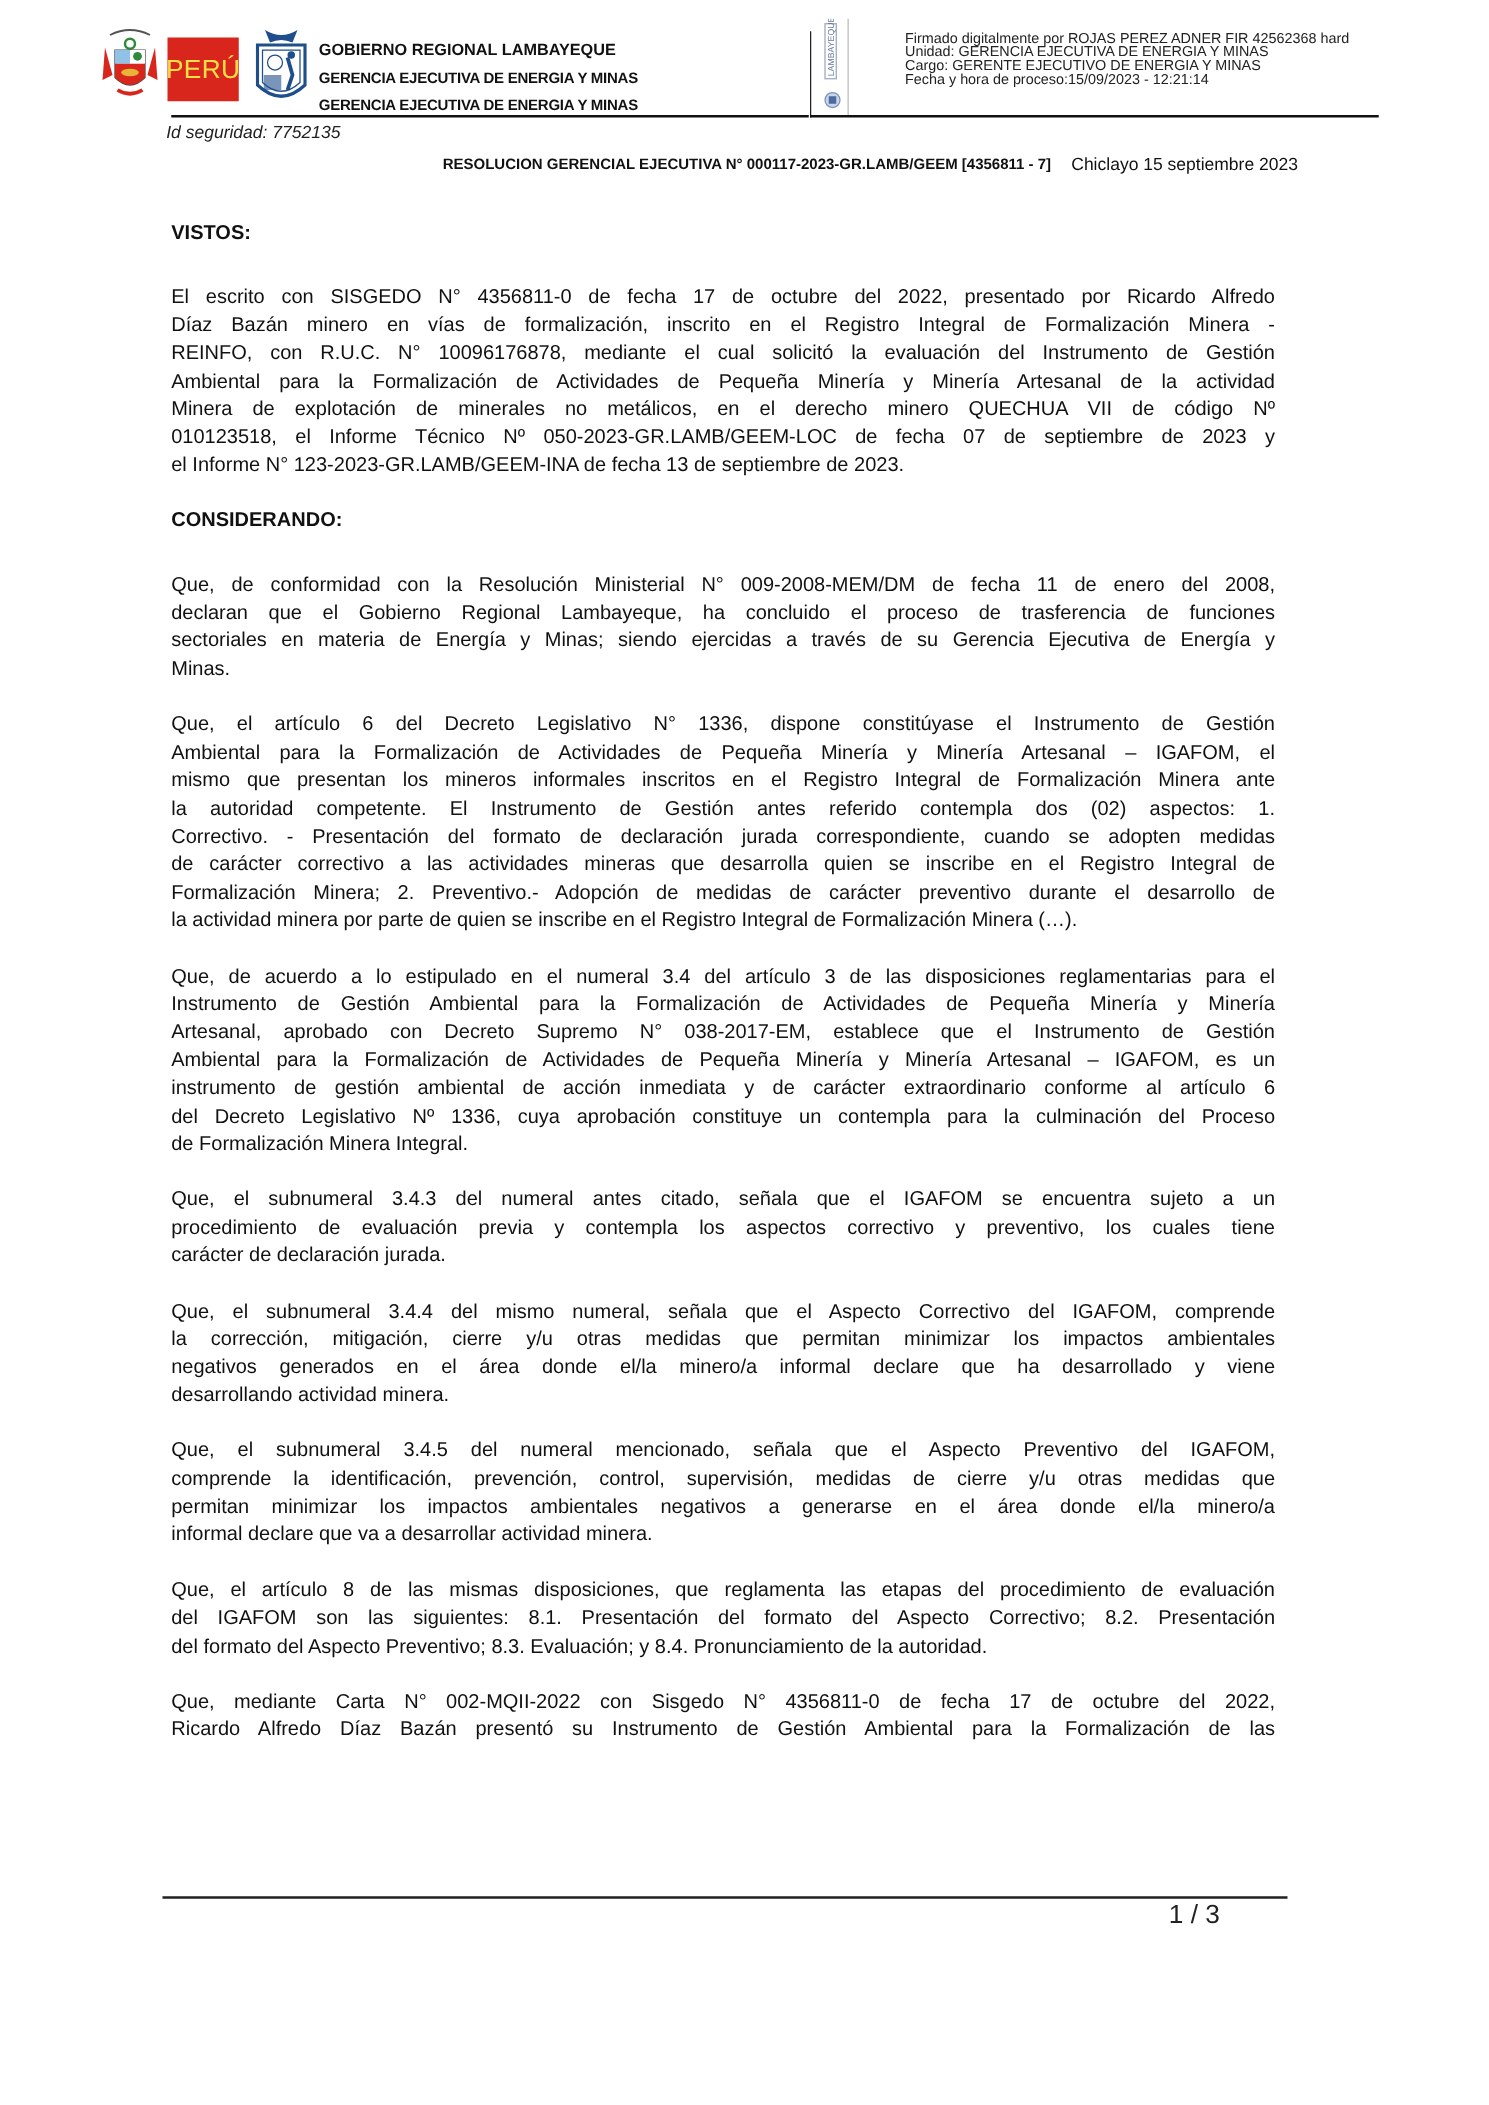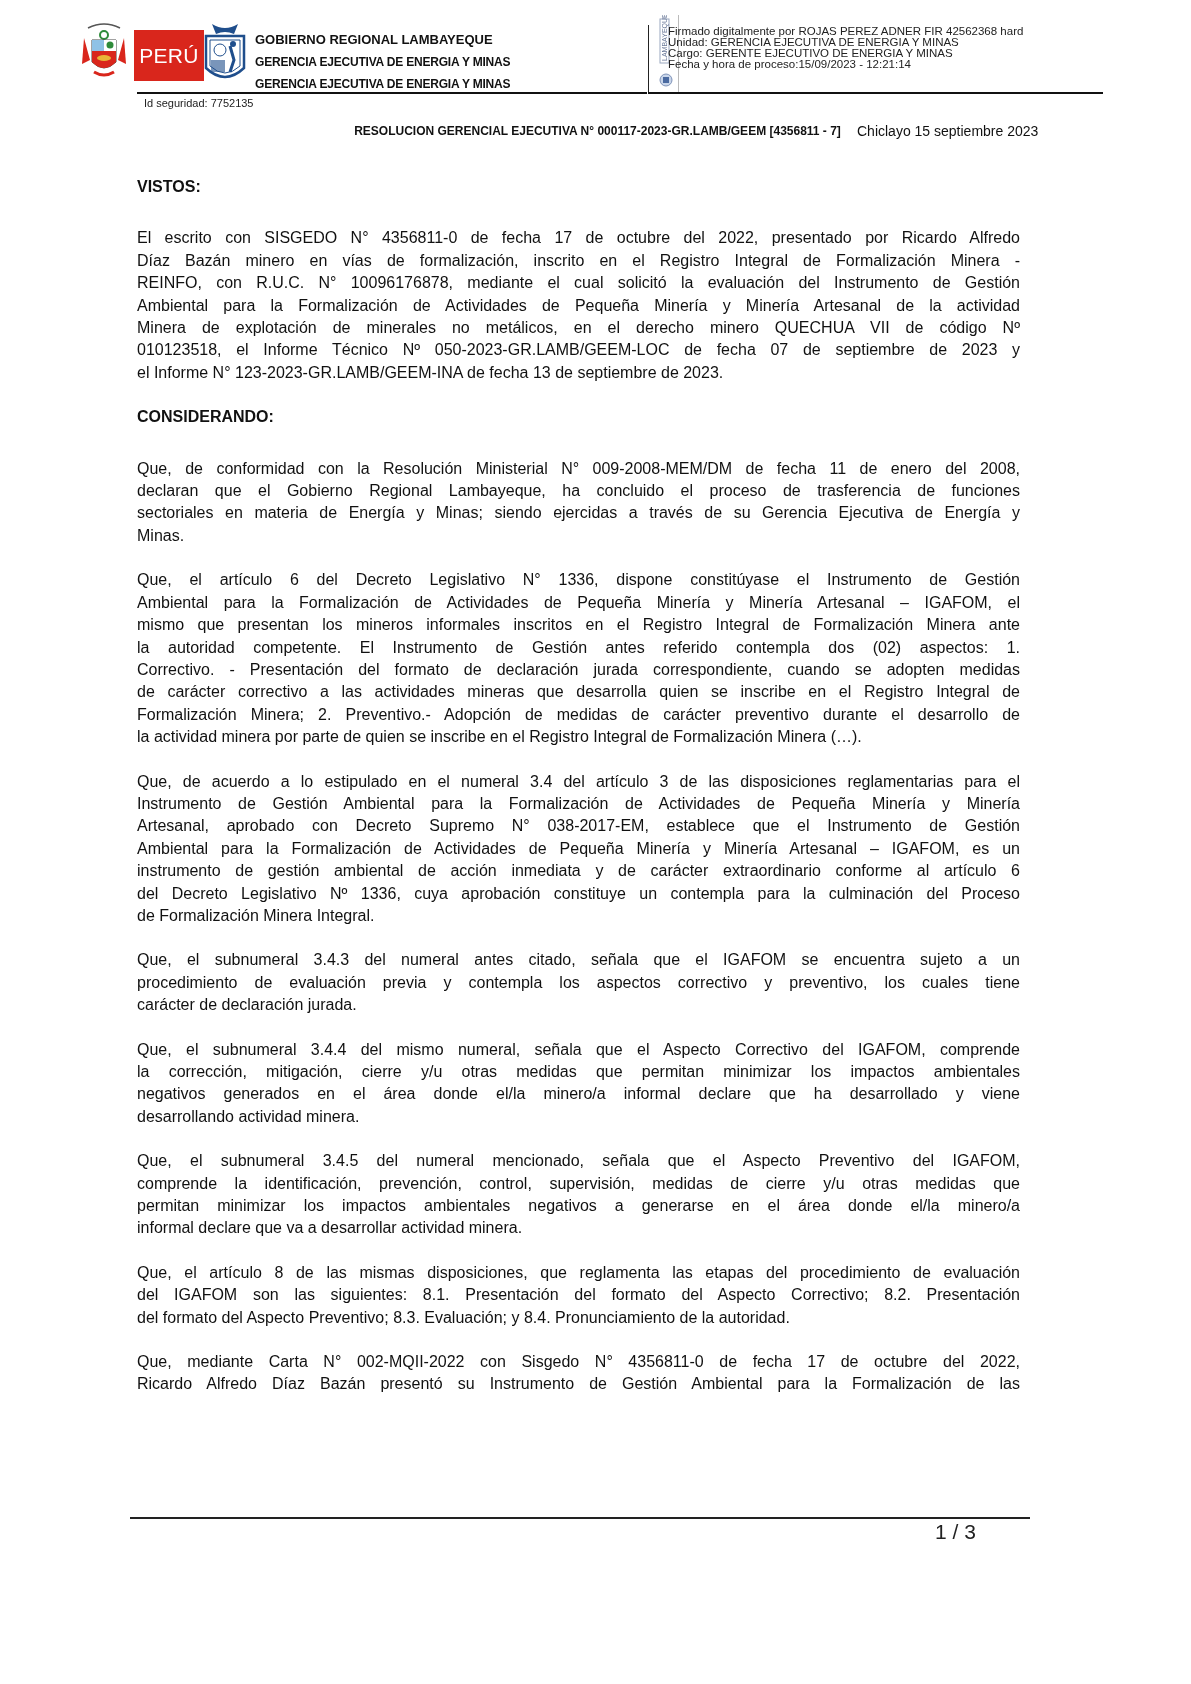--- a/index.html
+++ b/index.html
@@ -2,35 +2,35 @@
 <html><head>
 <meta charset="utf-8">
 <style>
   html, body { margin: 0; padding: 0; background: #ffffff; }
   body { width: 1191px; height: 1684px; position: relative; overflow: hidden;
          font-family: "Liberation Sans", sans-serif; color: #111; }
   .abs { position: absolute; }
 
   
   .logo-shield { left: 80px; top: 20px; width: 48px; height: 64px; }
-  .logo-peru { left: 134px; top: 30px; width: 70px; height: 51px; background: #d9261c;
-               color: #ffffff; font-size: 21px; display: flex; align-items: center; justify-content: center;
+  .logo-peru { left: 134px; top: 30px; width: 57px; height: 51px; background: #d9261c;
+               color: #fde047; font-size: 21px; display: flex; align-items: center; justify-content: center;
                font-family: "Liberation Sans", sans-serif; letter-spacing: 0.3px; }
   .logo-region { left: 200px; top: 20px; width: 50px; height: 68px; }
   .hdr-title { left: 255px; top: 32px; font-size: 13px; font-weight: bold; white-space: nowrap; }
   .hdr-sub1 { left: 255px; top: 55px; font-size: 12px; font-weight: bold; white-space: nowrap; letter-spacing: -0.2px; }
   .hdr-sub2 { left: 255px; top: 77px; font-size: 12px; font-weight: bold; white-space: nowrap; letter-spacing: -0.2px; }
   .hdr-line-left { left: 137px; top: 92px; width: 510px; height: 2px; background: #111; }
   .hdr-vline { left: 648px; top: 25px; width: 1px; height: 69px; background: #222; }
   .sig-stamp { left: 655px; top: 15px; width: 20px; height: 80px; }
   .sig-vline { left: 678px; top: 15px; width: 1px; height: 78px; background: #bbb; }
-  .sig-text { left: 668px; top: 26px; font-size: 11.5px; line-height: 11px; white-space: nowrap; color: #222; }
+  .sig-text { left: 724px; top: 26px; font-size: 11.5px; line-height: 11px; white-space: nowrap; color: #222; }
   .hdr-line-right { left: 648px; top: 92px; width: 455px; height: 2px; background: #111; }
 
-  .id-seg { left: 144px; top: 97px; font-size: 11px; color: #222; white-space: nowrap; }
+  .id-seg { left: 133px; top: 97px; font-size: 14px; color: #222; white-space: nowrap; font-style: italic; }
   .date-line { left: 857px; top: 107px; font-size: 14px; white-space: nowrap; margin-top: 16px; }
   .res-title { left: 0; width: 1191px; top: 124px; text-align: center; font-size: 12px; font-weight: bold; white-space: nowrap; }
   .res-title span { position: relative; left: 2px; }
 
   
   .content { left: 137px; top: 176px; width: 883px; font-size: 16px; line-height: 22.4px; }
   .heading { font-weight: bold; font-size: 16px; margin: 0; }
   .para { margin: 0; text-align: justify; text-align-last: left; }
   .para .ln { display: block; text-align: justify; text-align-last: justify; white-space: nowrap; }
   .para .ln.last { text-align-last: left; }

